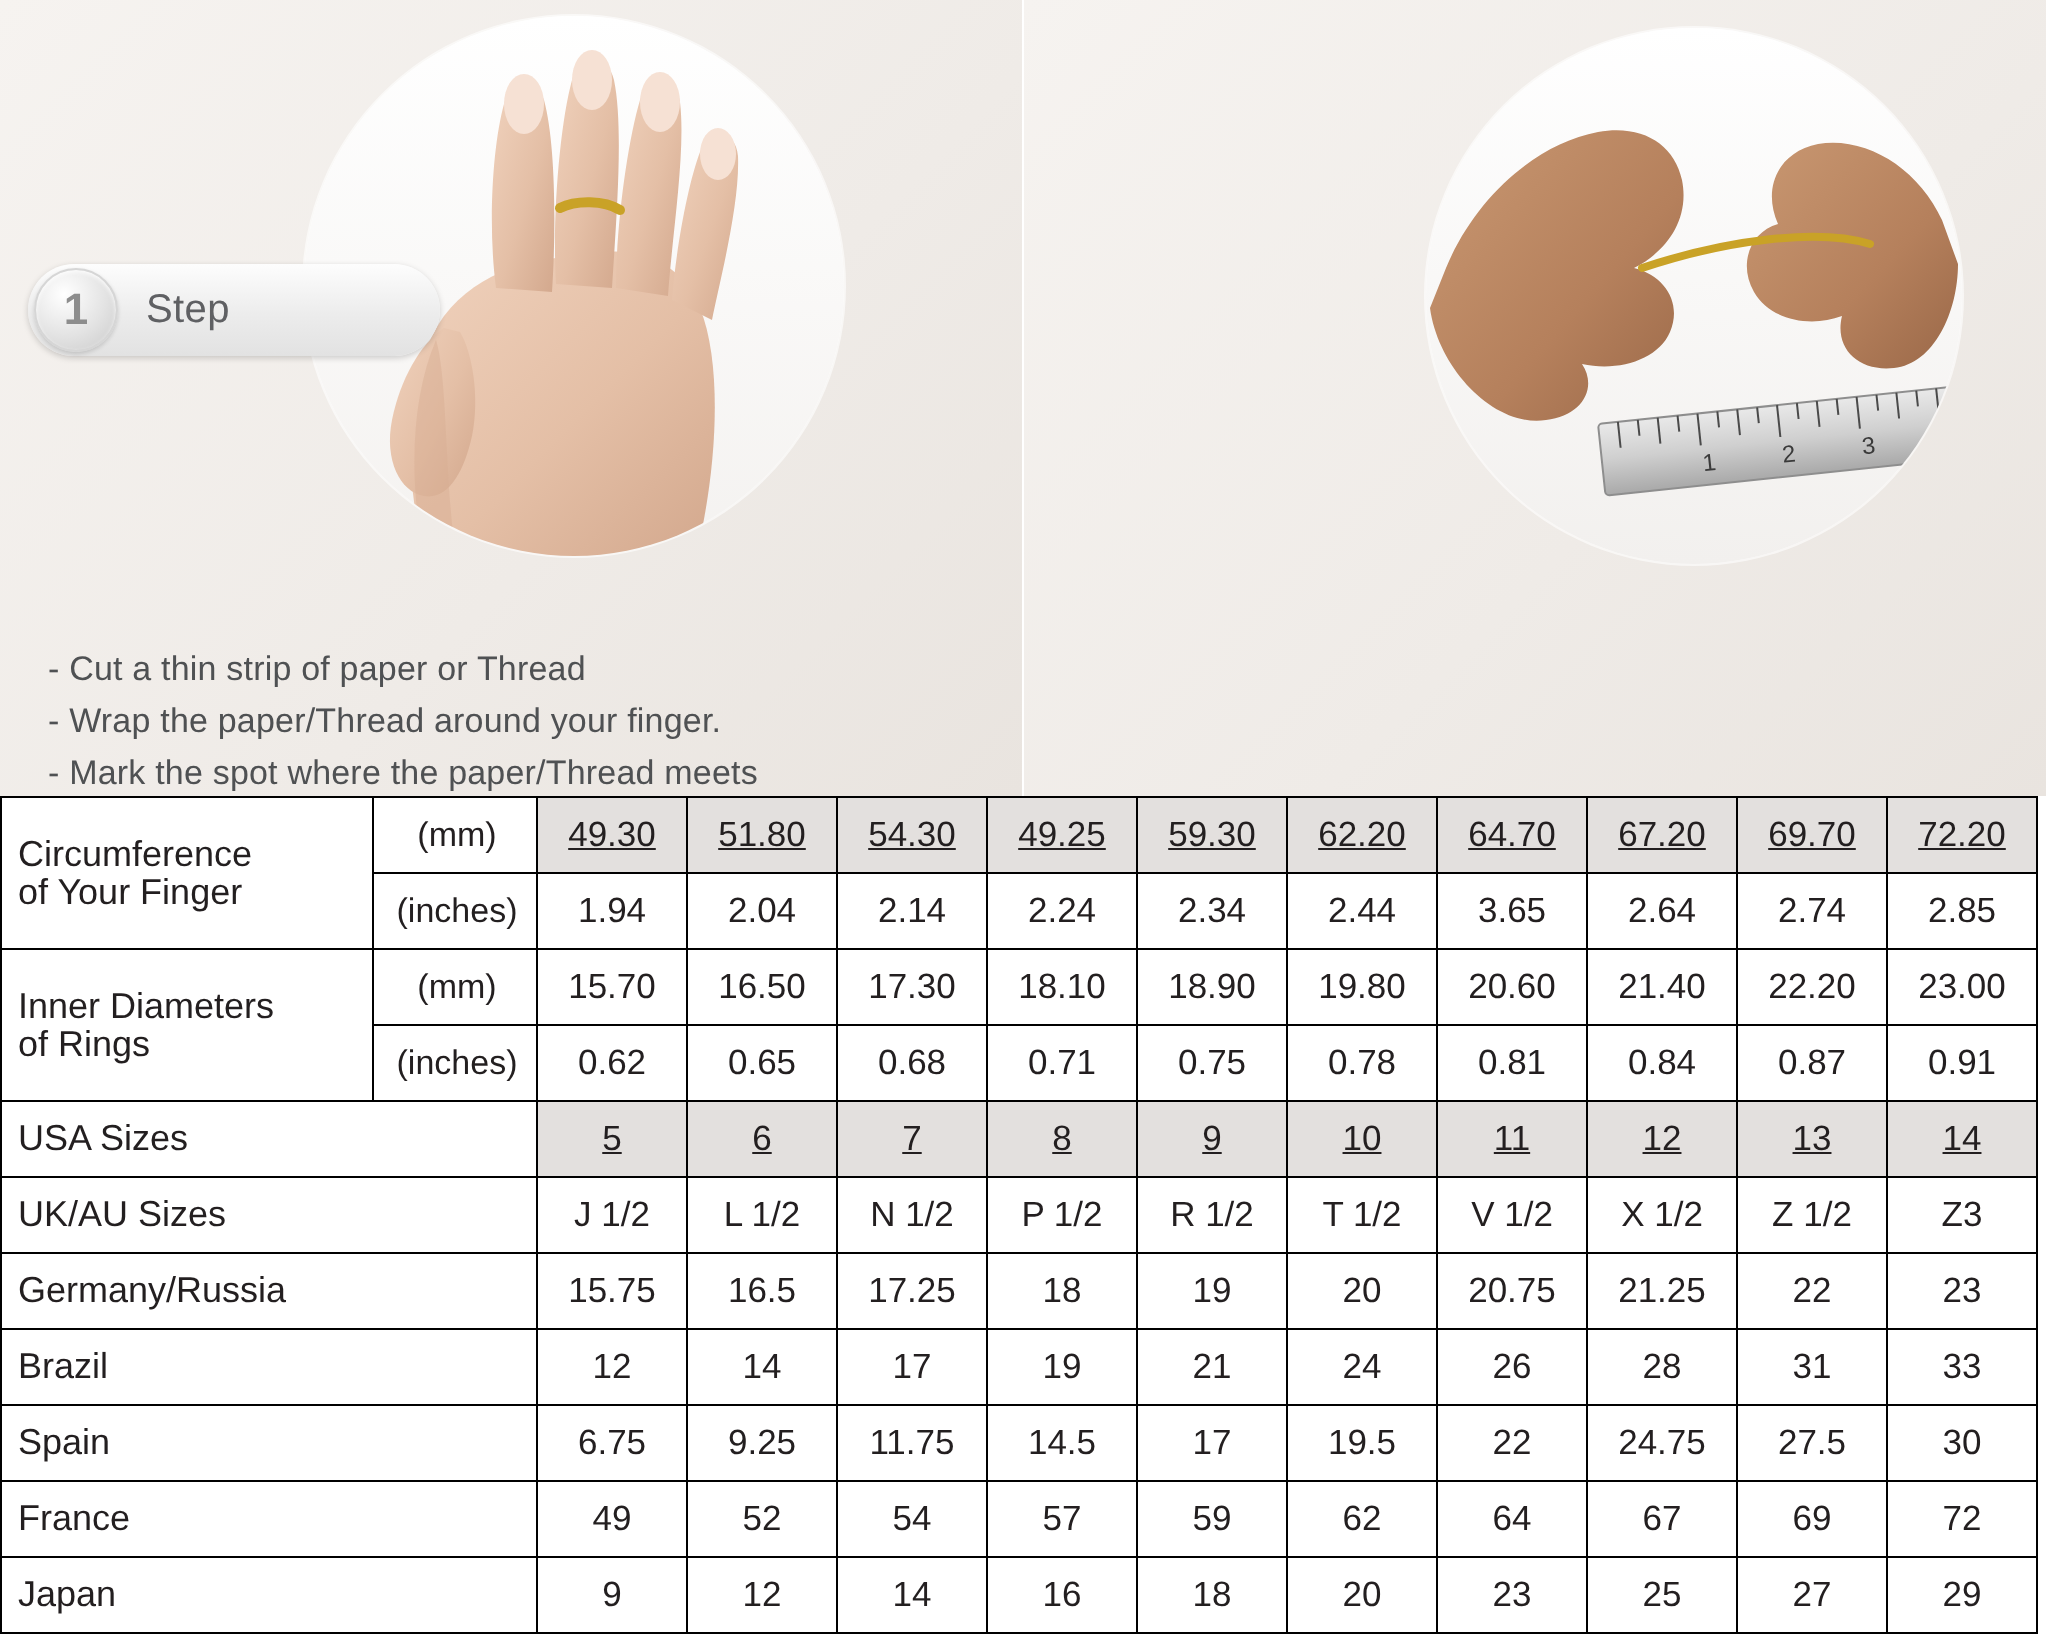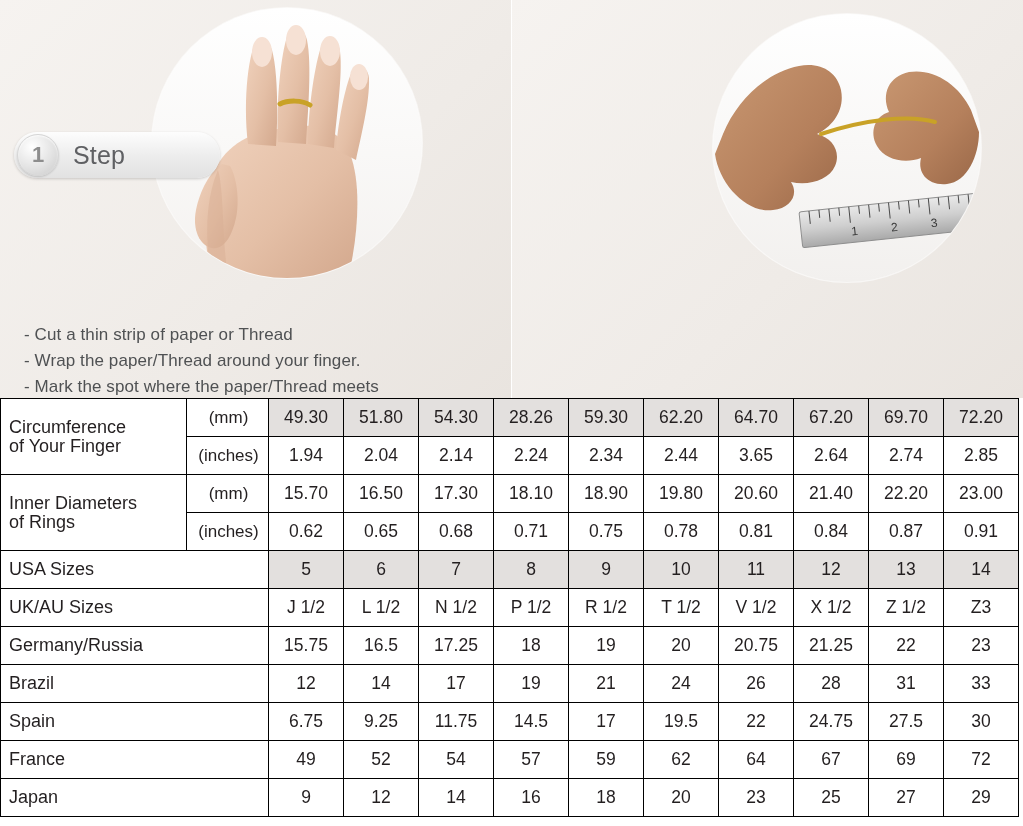--- a/index.html
+++ b/index.html
@@ -89,21 +89,21 @@
     box-shadow: inset 0 1px 2px rgba(255,255,255,0.9), 0 1px 2px rgba(0,0,0,0.15);
     color: #8d8d8d;
     font-size: 22px;
     font-weight: bold;
     display: flex;
     align-items: center;
     justify-content: center;
   }
   .badge-text {
     margin-left: 14px;
-    font-size: 25px;
+    font-size: 20px;
     color: #5f6063;
     letter-spacing: 0.2px;
   }
 
   
   .instructions {
     position: absolute;
     font-size: 17px;
     color: #4f5153;
     line-height: 26px;
@@ -133,21 +133,21 @@
   .size-table td.label {
     text-align: left;
     padding-left: 8px;
     font-size: 18px;
   }
   .size-table td.unit {
     text-align: center;
     padding-left: 4px;
     font-size: 17px;
   }
-  .shaded { background: #e3e0de; }
+  .shaded { background: #e3e0de; text-decoration: underline; }
   .col-label { width: 186px; }
   .col-unit  { width: 82px; }
   .col-v     { width: 75px; }
 
   .label-2line {
     line-height: 19px;
   }
 </style>
 </head>
 <body>
@@ -287,21 +287,21 @@
 
       <tr>
         <td class="label label-2line" rowspan="2">
           <div>Circumference</div>
           <div>of Your Finger</div>
         </td>
         <td class="unit">(mm)</td>
         <td class="shaded">49.30</td>
         <td class="shaded">51.80</td>
         <td class="shaded">54.30</td>
-        <td class="shaded">28.26</td>
+        <td class="shaded">49.25</td>
         <td class="shaded">59.30</td>
         <td class="shaded">62.20</td>
         <td class="shaded">64.70</td>
         <td class="shaded">67.20</td>
         <td class="shaded">69.70</td>
         <td class="shaded">72.20</td>
       </tr>
 
       <tr>
         <td class="unit">(inches)</td>

